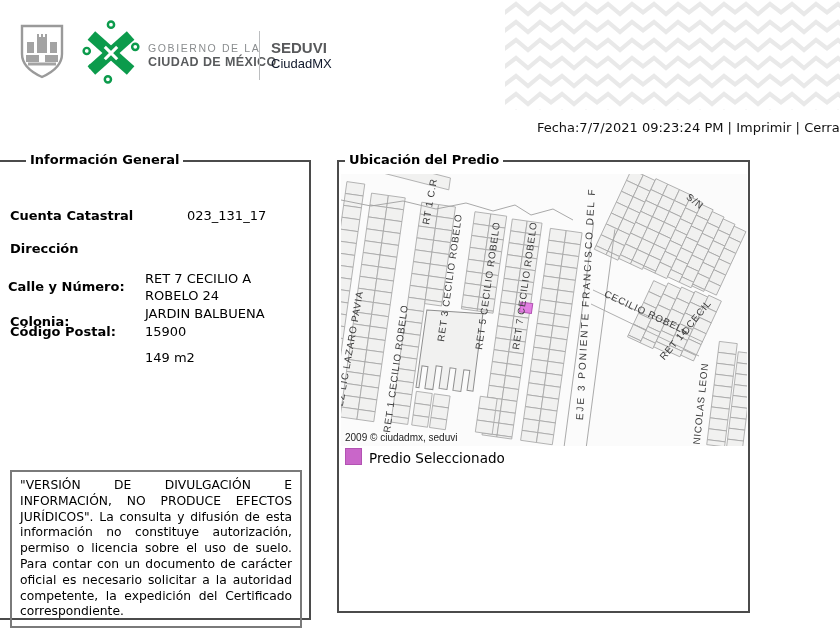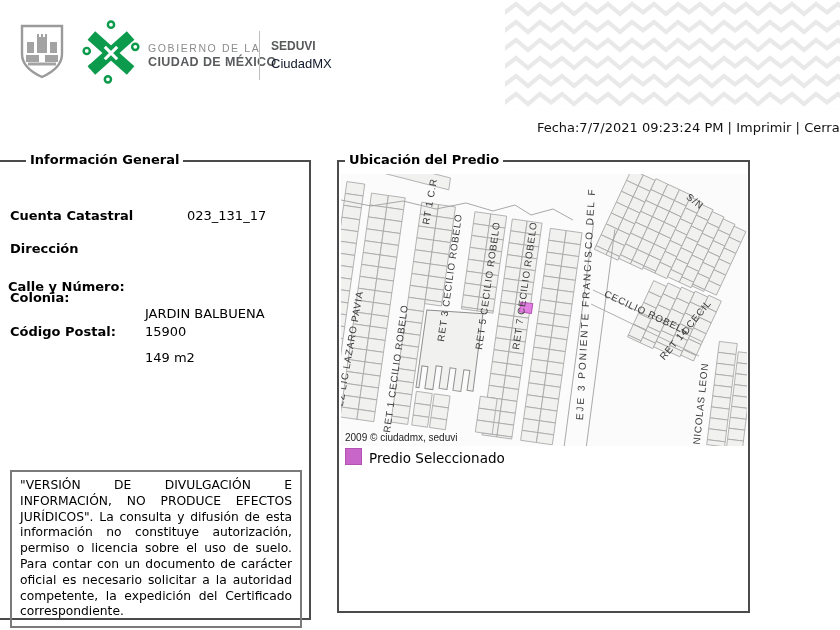--- a/index.html
+++ b/index.html
@@ -12,21 +12,21 @@
   
   .hb-pattern { position:absolute; left:505px; top:0; width:335px; height:110px; }
   .shield { position:absolute; left:18px; top:24px; }
   .brand  { position:absolute; left:82px; top:20px; }
   .org1 { position:absolute; left:148px; top:42px; font-family:"Liberation Sans",sans-serif;
           font-size:10.5px; letter-spacing:1.6px; color:#8a8d8f; white-space:nowrap; }
   .org2 { position:absolute; left:148px; top:55px; font-family:"Liberation Sans",sans-serif;
           font-size:12.5px; font-weight:bold; letter-spacing:.4px; color:#595b5d; white-space:nowrap; }
   .hdiv { position:absolute; left:259px; top:31px; width:1px; height:49px; background:#bcbec0; }
   .app1 { position:absolute; left:271px; top:39px; font-family:"Liberation Sans",sans-serif;
-          font-size:12px; font-weight:bold; color:#58595b; }
+          font-size:15px; font-weight:bold; color:#58595b; }
   .app2 { position:absolute; left:271px; top:56px; font-family:"Liberation Sans",sans-serif;
           font-size:13px; color:#0f172a; }
   .fecha { position:absolute; top:120px; left:0; width:845px; text-align:right;
            font-size:13px; color:#111; white-space:nowrap; }
   .fecha .lnk { cursor:pointer; }
   
   .fs { position:absolute; border:2px solid #4b4b4b; background:#fff; }
   .fs-left  { left:-14px; top:160px; width:325px; height:460px; }
   .fs-right { left:337px;  top:160px; width:413px; height:453px; }
   .legend { position:absolute; top:-10px; background:#fff; padding:0 4px;
@@ -110,22 +110,23 @@
 
   <div class="fs fs-left">
     <span class="legend legend-l">Información General</span>
 
     <div class="lbl" style="left:22px; top:46px;">Cuenta Catastral</div>
     <div class="val" style="left:199px; top:46px;">023_131_17</div>
 
     <div class="lbl" style="left:22px; top:79px;">Dirección</div>
 
     <div class="lbl" style="left:20px; top:117px;">Calle y Número:</div>
-
-    <div class="lbl" style="left:22px; top:128px;">Colonia:</div>
+    <div class="val" style="left:157px; top:109px; width:150px;">RET 7 CECILIO A ROBELO 24</div>
+
+    <div class="lbl" style="left:22px; top:152px;">Colonia:</div>
     <div class="val" style="left:157px; top:144px;">JARDIN BALBUENA</div>
 
     <div class="lbl" style="left:22px; top:162px;">Código Postal:</div>
     <div class="val" style="left:157px; top:162px;">15900</div>
 
     <div class="val" style="left:157px; top:188px;">149 m2</div>
 
     <div class="discl">"VERSIÓN DE DIVULGACIÓN E INFORMACIÓN, NO PRODUCE EFECTOS JURÍDICOS". La consulta y difusión de esta información no constituye autorización, permiso o licencia sobre el uso de suelo. Para contar con un documento de carácter oficial es necesario solicitar a la autoridad competente, la expedición del Certificado correspondiente.</div>
   </div>
 

